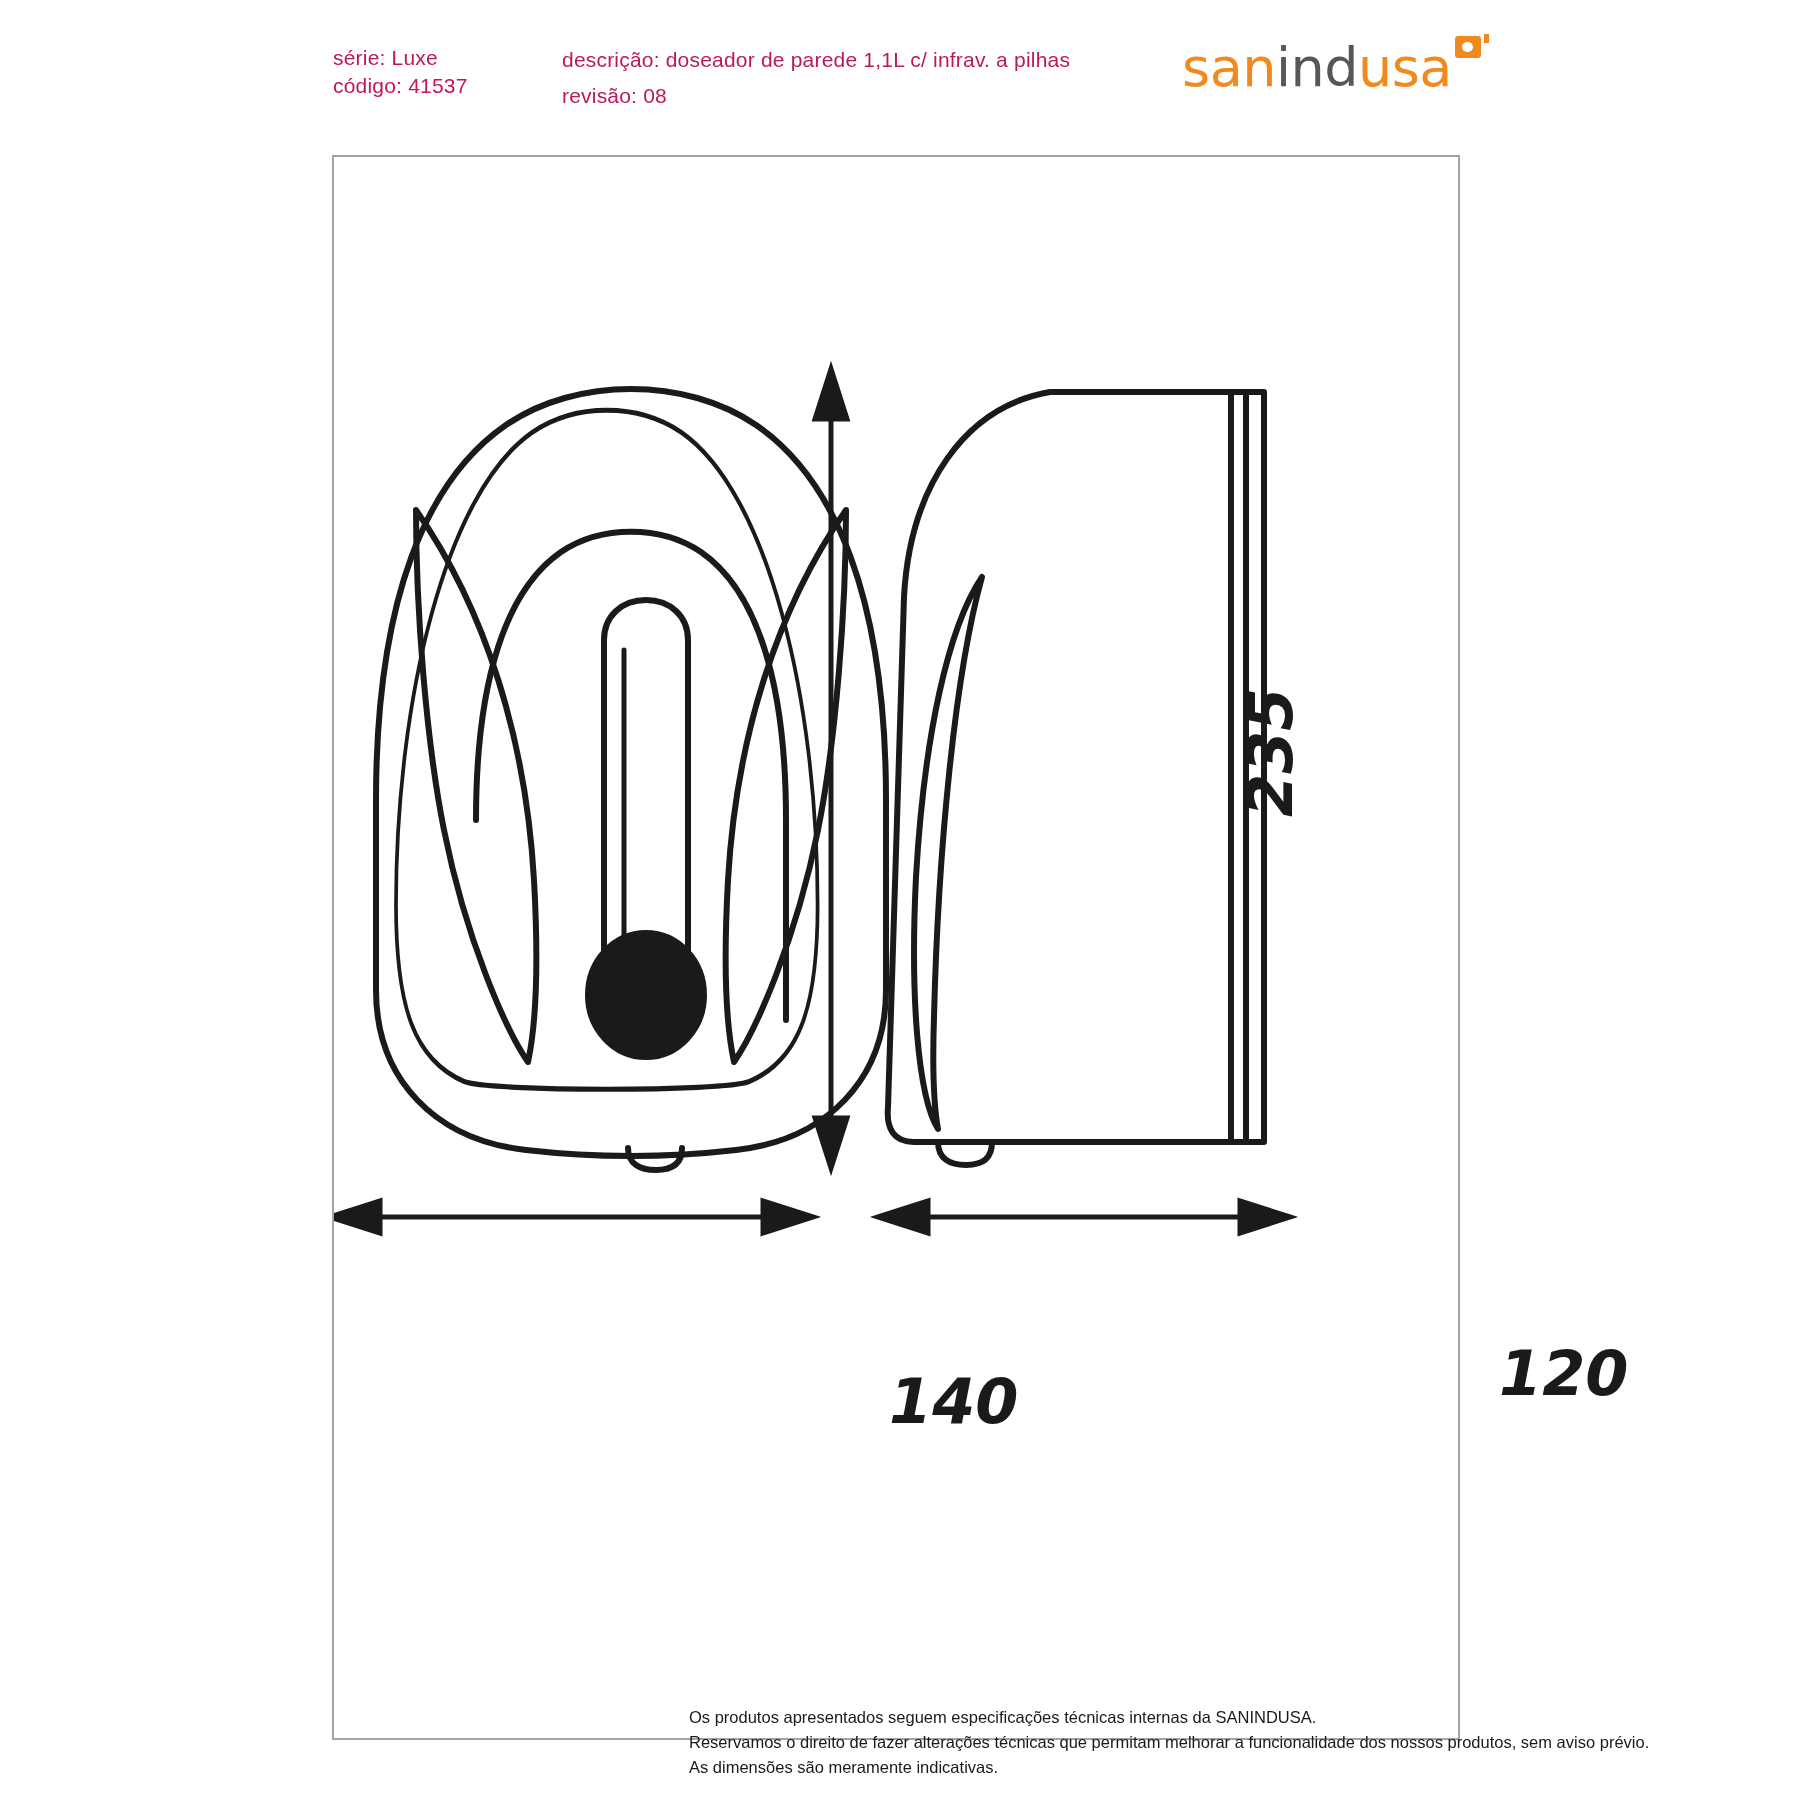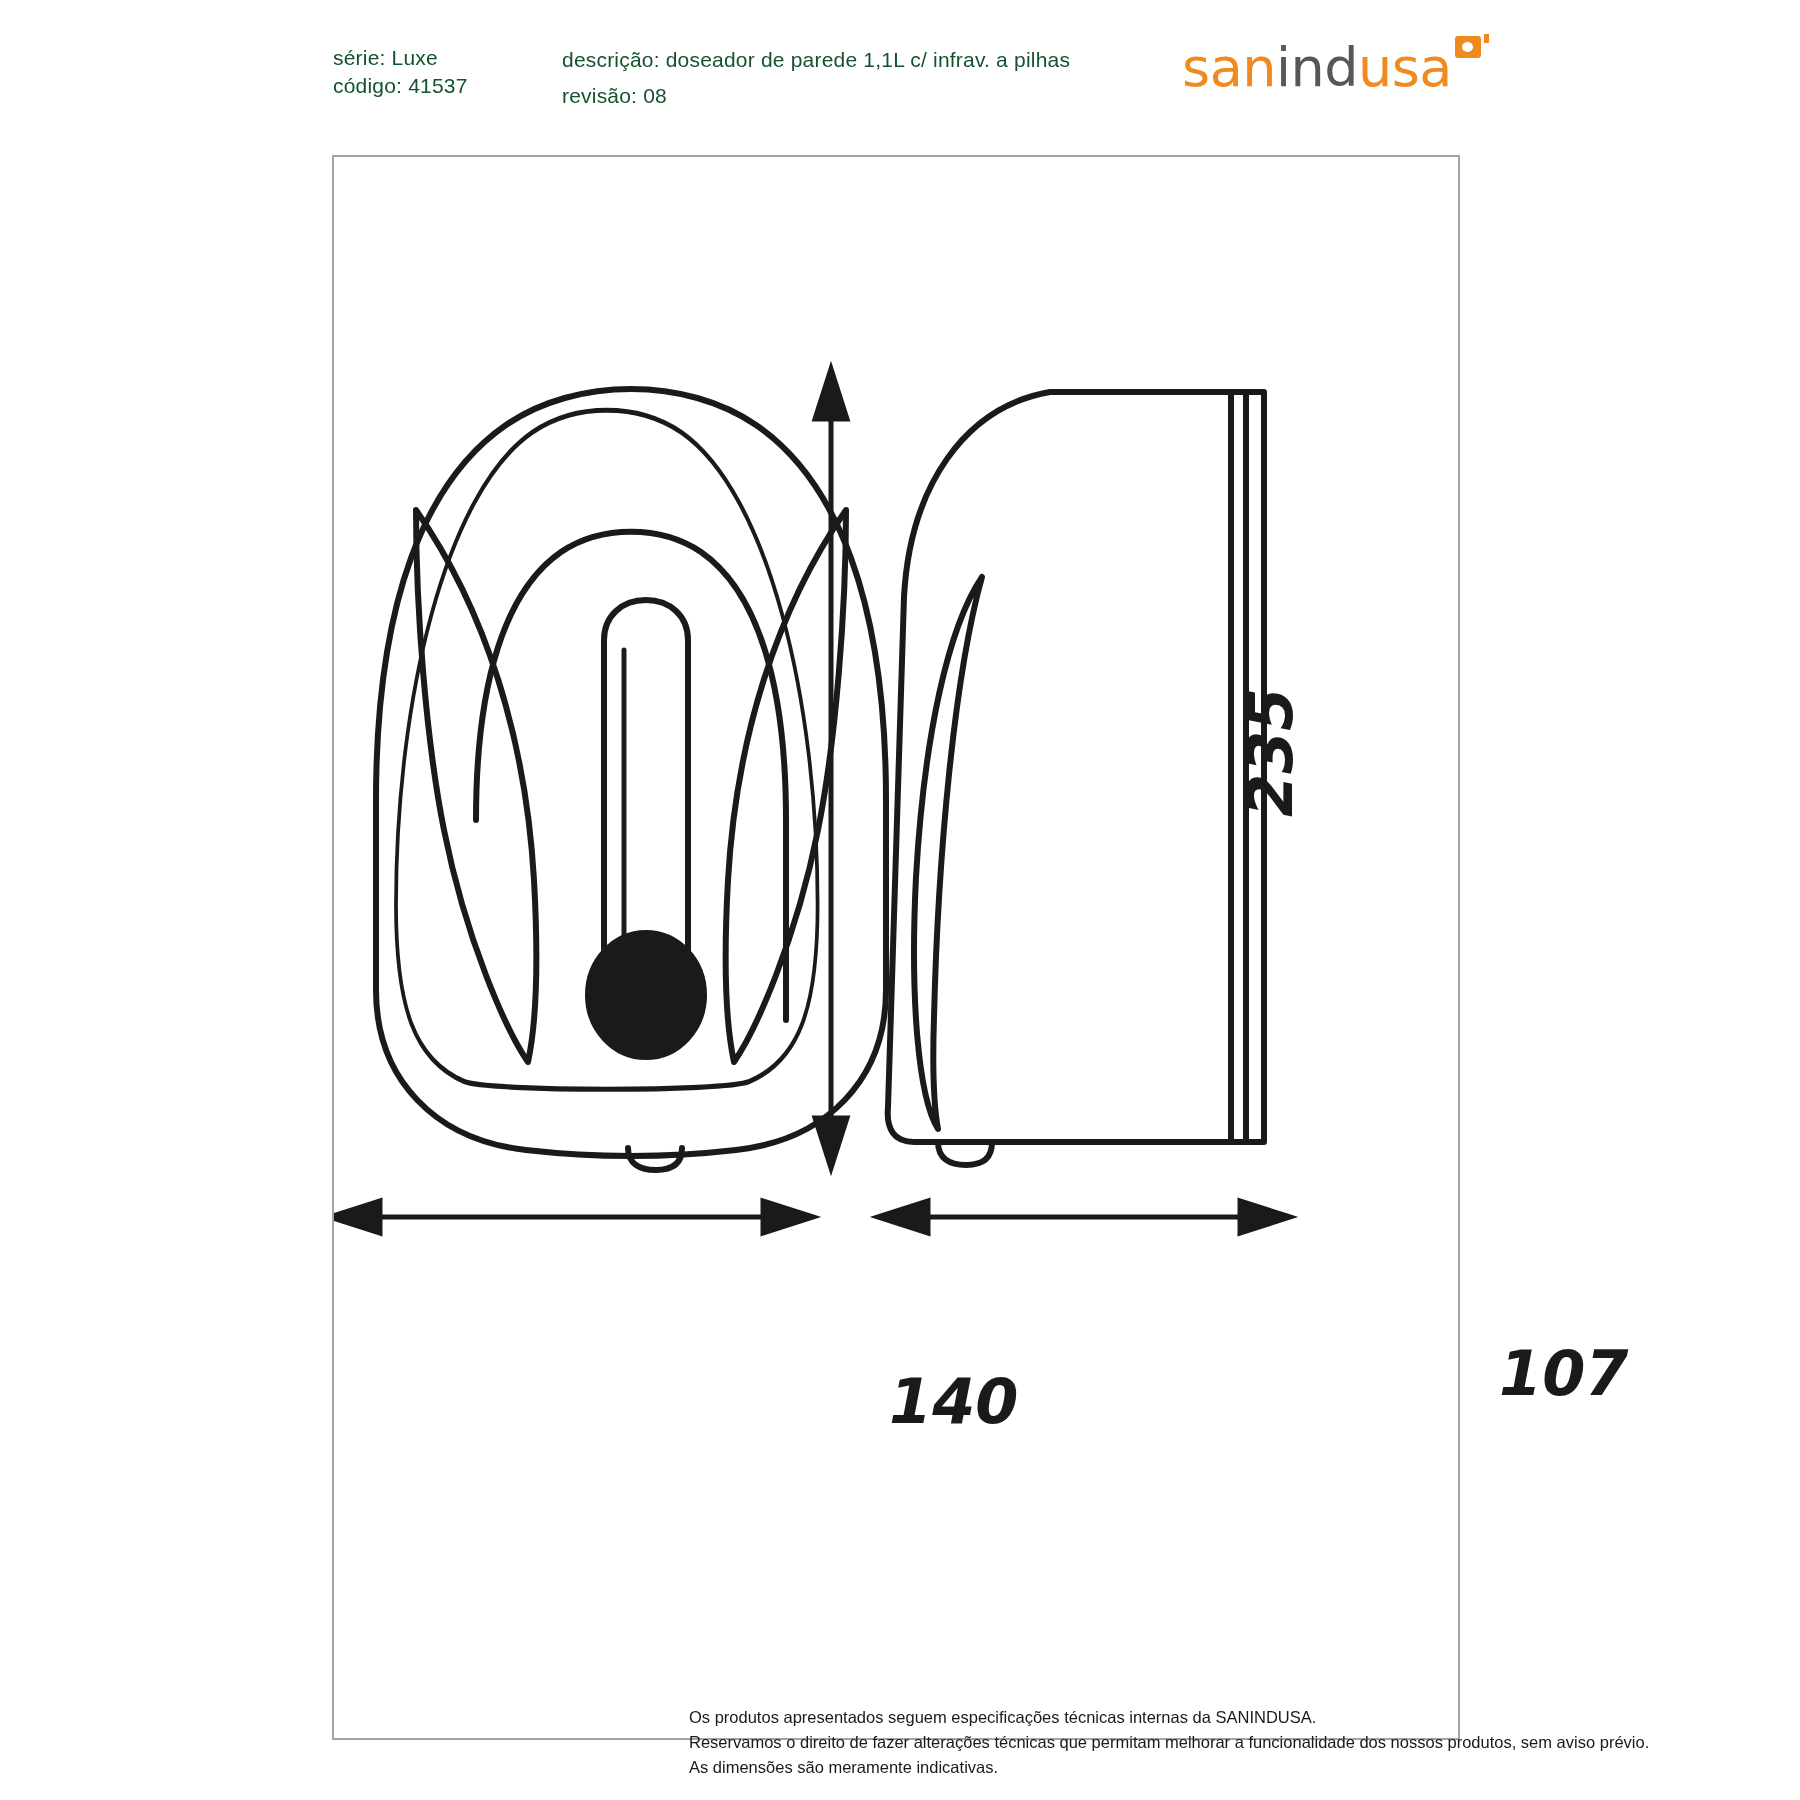--- a/index.html
+++ b/index.html
@@ -20,21 +20,21 @@
   .header {
     position: absolute;
     left: 0;
     top: 0;
     width: 1800px;
     height: 140px;
   }
   .meta {
     position: absolute;
     font-size: 21px;
-    color: #14532d;
+    color: #be185d;
     white-space: nowrap;
     letter-spacing: 0.2px;
   }
   .meta-serie   { left: 333px; top: 46px; }
   .meta-codigo  { left: 333px; top: 74px; }
   .meta-desc    { left: 562px; top: 48px; }
   .meta-revisao { left: 562px; top: 84px; }
 
   .logo {
     position: absolute;
@@ -242,21 +242,21 @@
       <polygon points="479,1060 429,1044 429,1076"></polygon>
 
       <line x1="570" y1="1060" x2="930" y2="1060"></line>
       <polygon points="544,1060 594,1044 594,1076"></polygon>
       <polygon points="956,1060 906,1044 906,1076"></polygon>
     </g>
   </svg>
 
   <div class="dim-label dim-235">235</div>
   <div class="dim-label dim-140">140</div>
-  <div class="dim-label dim-107">107</div>
+  <div class="dim-label dim-107">120</div>
 
   <div class="notes">
     <p>Os produtos apresentados seguem especificações técnicas internas da SANINDUSA.</p>
     <p>Reservamos o direito de fazer alterações técnicas que permitam melhorar a funcionalidade dos nossos produtos, sem aviso prévio.</p>
     <p>As dimensões são meramente indicativas.</p>
     <div class="gap"></div>
 
   </div>
 </div>
 

